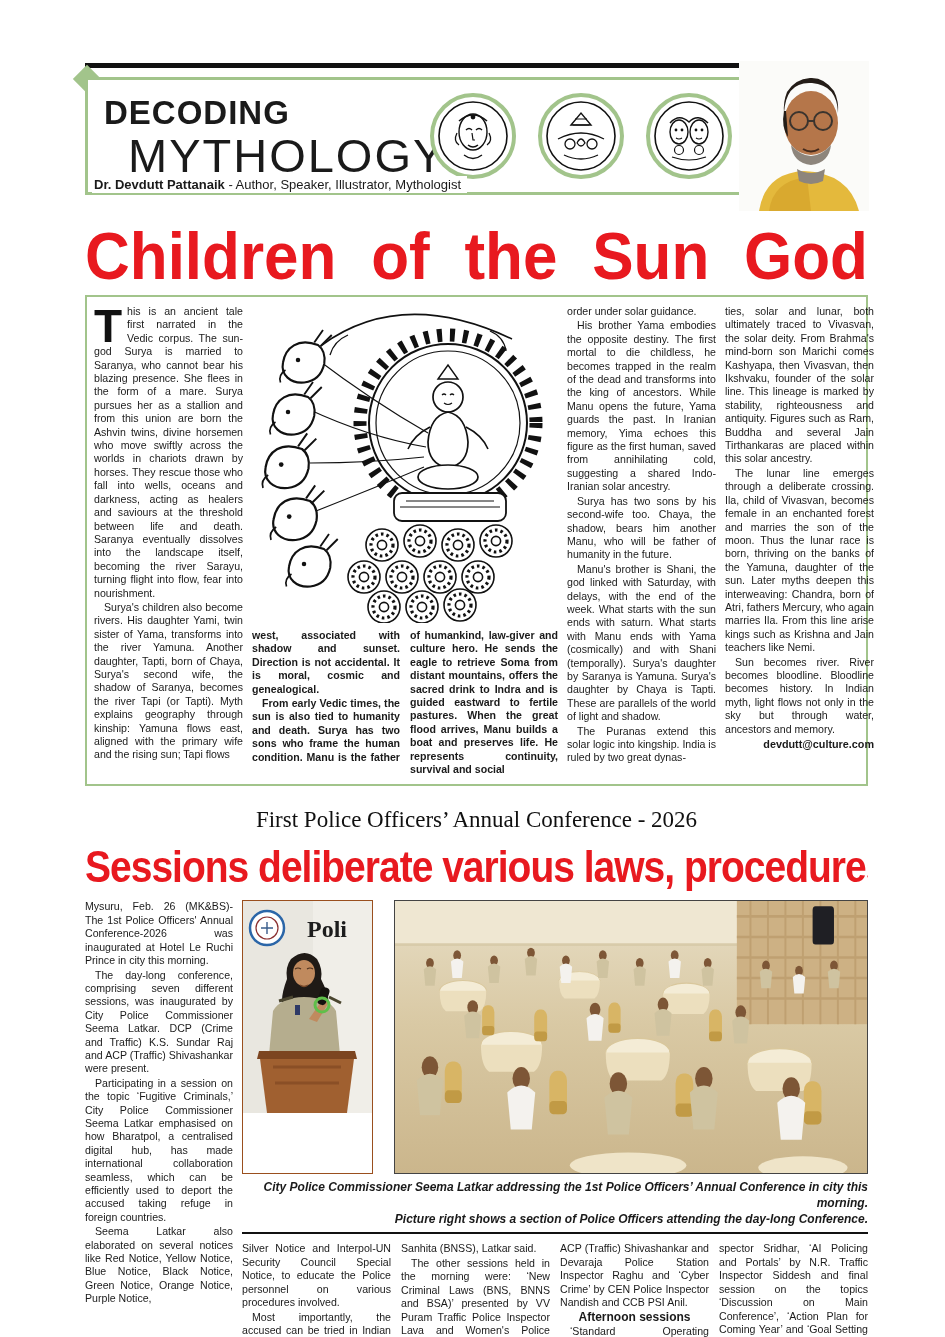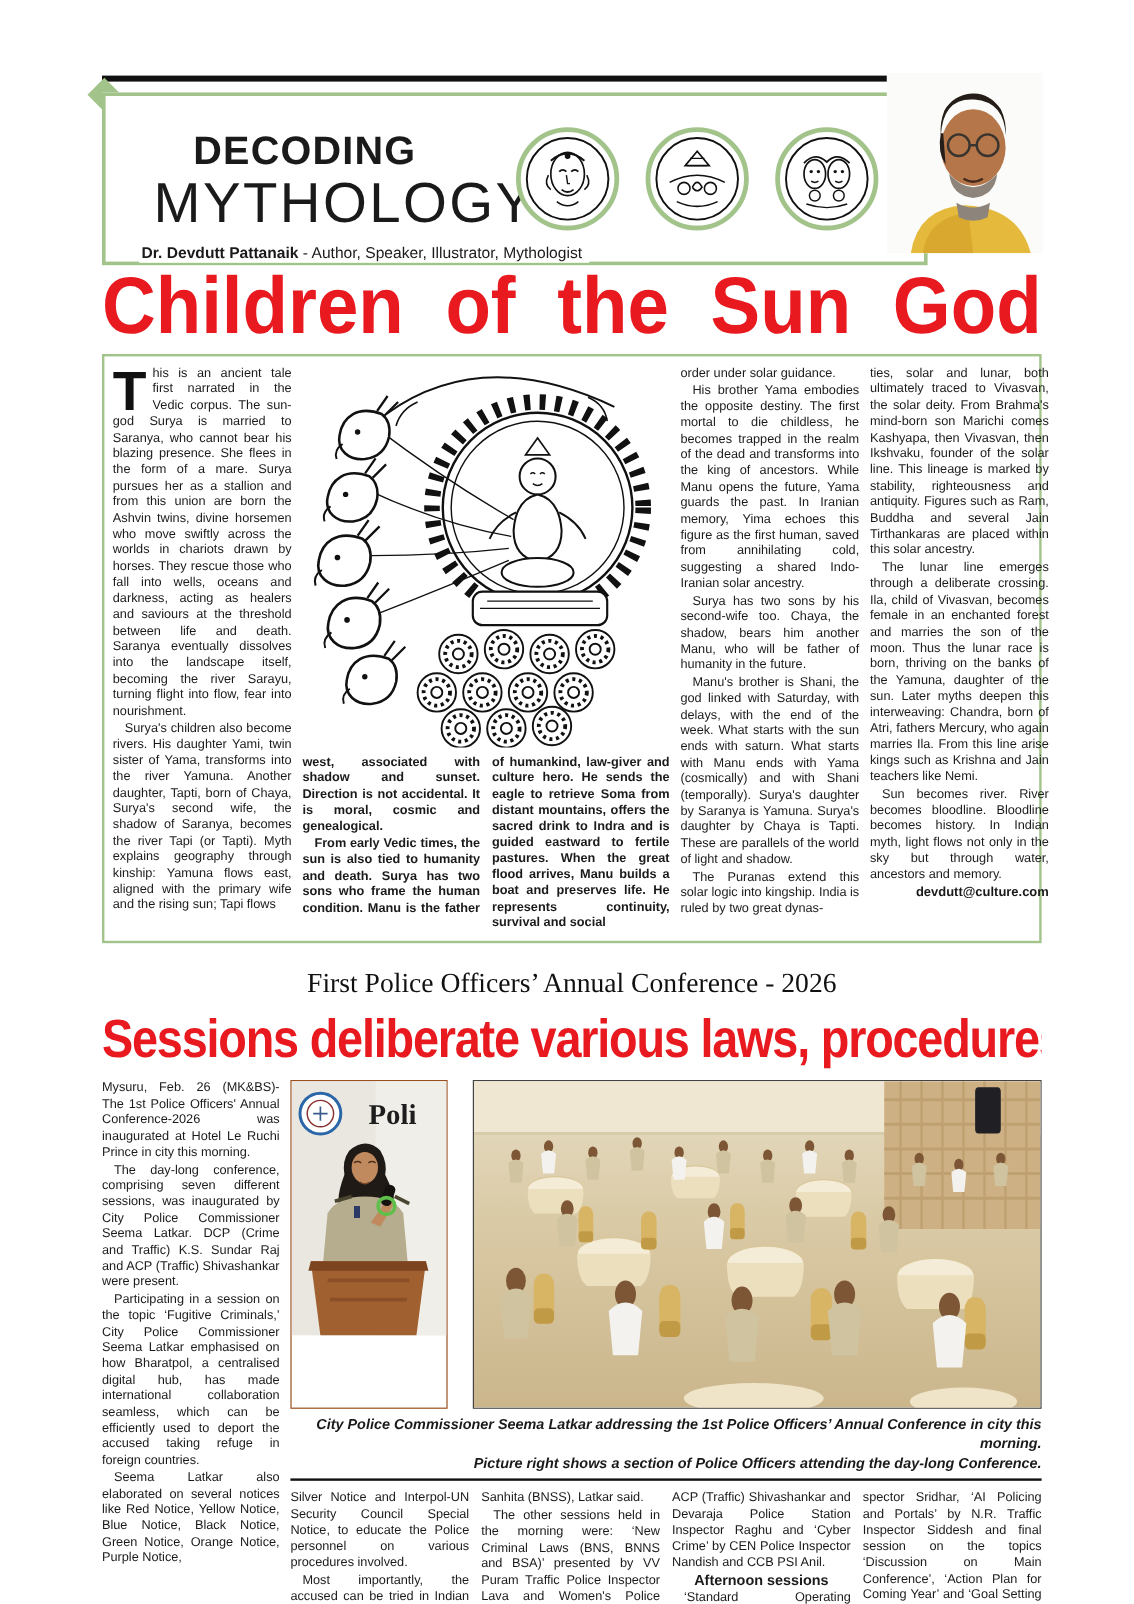--- a/index.html
+++ b/index.html
@@ -8,26 +8,26 @@
 
   
   .hdr{display:flex;align-items:baseline;font-weight:bold;font-size:15px;border-bottom:1px solid #111;padding-bottom:5px;}
   .hdr .pub{width:235px;}
   .hdr .dt{flex:1;text-align:left;}
   .hdr .pg{text-align:right;}
   .black-bar{height:5px;background:#111;margin-top:5px;}
 
   
   .mast-wrap{position:relative;margin-top:9px;height:136px;}
-  .mast{position:relative;width:688px;height:144px;border:3px solid #a2c48b;background:#fff;box-sizing:border-box;display:flex;align-items:center;text-align:center;}
+  .mast{position:relative;width:688px;height:118px;border:3px solid #a2c48b;background:#fff;box-sizing:border-box;display:flex;align-items:center;}
   .ribbon{position:absolute;left:-8px;top:-8px;width:20px;height:20px;background:#a2c48b;transform:rotate(45deg);z-index:0;}
   .mast-titles{padding:4px 0 0 16px;width:300px;}
   .t-decoding{font-size:33px;font-weight:900;letter-spacing:1px;line-height:36px;}
   .t-mythology{font-size:47px;font-weight:500;letter-spacing:2px;line-height:50px;margin-left:24px;}
-  .byline{position:absolute;left:28px;bottom:-1px;font-size:13px;background:#fff;padding:1px 6px 1px 2px;white-space:nowrap;}
+  .byline{position:absolute;left:4px;bottom:-1px;font-size:13px;background:#fff;padding:1px 6px 1px 2px;white-space:nowrap;}
   .byline b{font-weight:bold;}
   .medallions{display:flex;gap:22px;margin-left:26px;}
   .medallion{width:86px;height:86px;border-radius:50%;border:4px solid #a2c48b;background:#fff;display:flex;align-items:center;justify-content:center;box-sizing:border-box;}
   .portrait{position:absolute;left:654px;top:-16px;width:130px;height:150px;background:#fdfdfb;}
 
   
   .headline-red{margin-top:12px;color:#e8191f;font-weight:bold;font-size:62px;line-height:62px;letter-spacing:0px;text-align:justify;text-align-last:justify;transform:scaleY(1.08);transform-origin:center;white-space:nowrap;overflow:hidden;}
   .headline-red2{margin-top:4px;color:#e8191f;font-weight:bold;font-size:39px;line-height:46px;letter-spacing:-1px;text-align:justify;text-align-last:justify;transform:scaleY(1.15);transform-origin:center;white-space:nowrap;overflow:hidden;}
 
   

